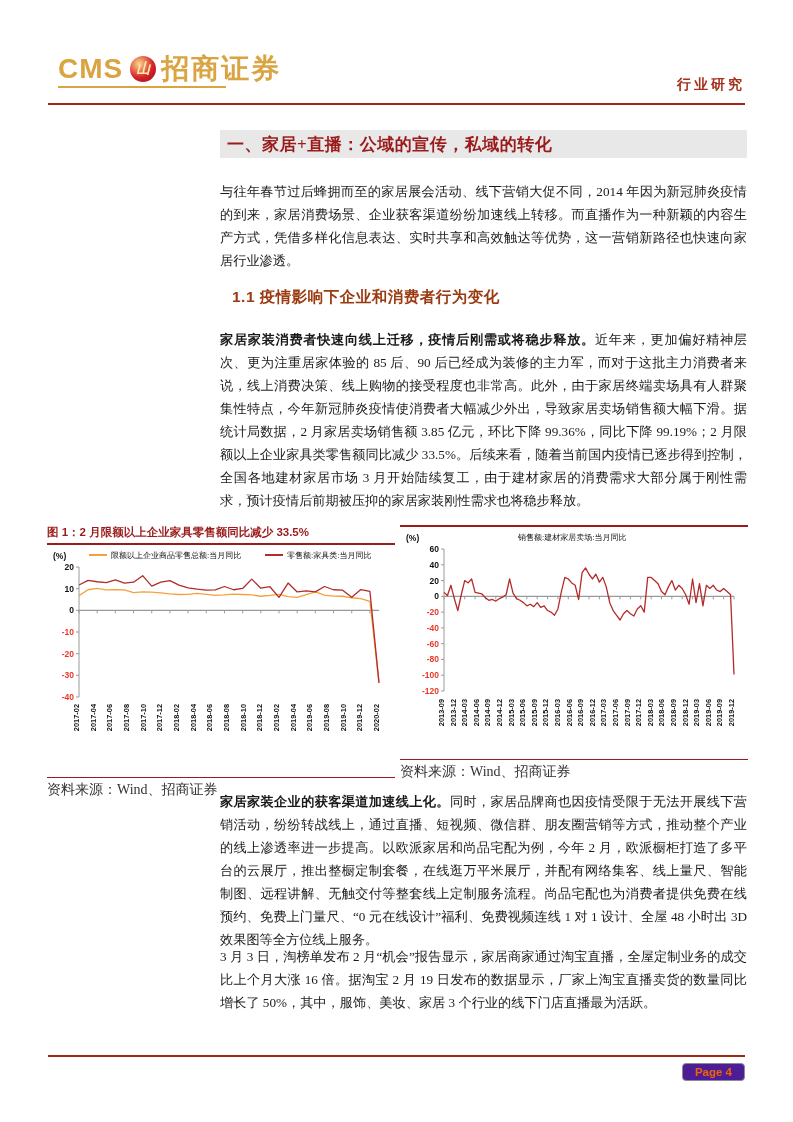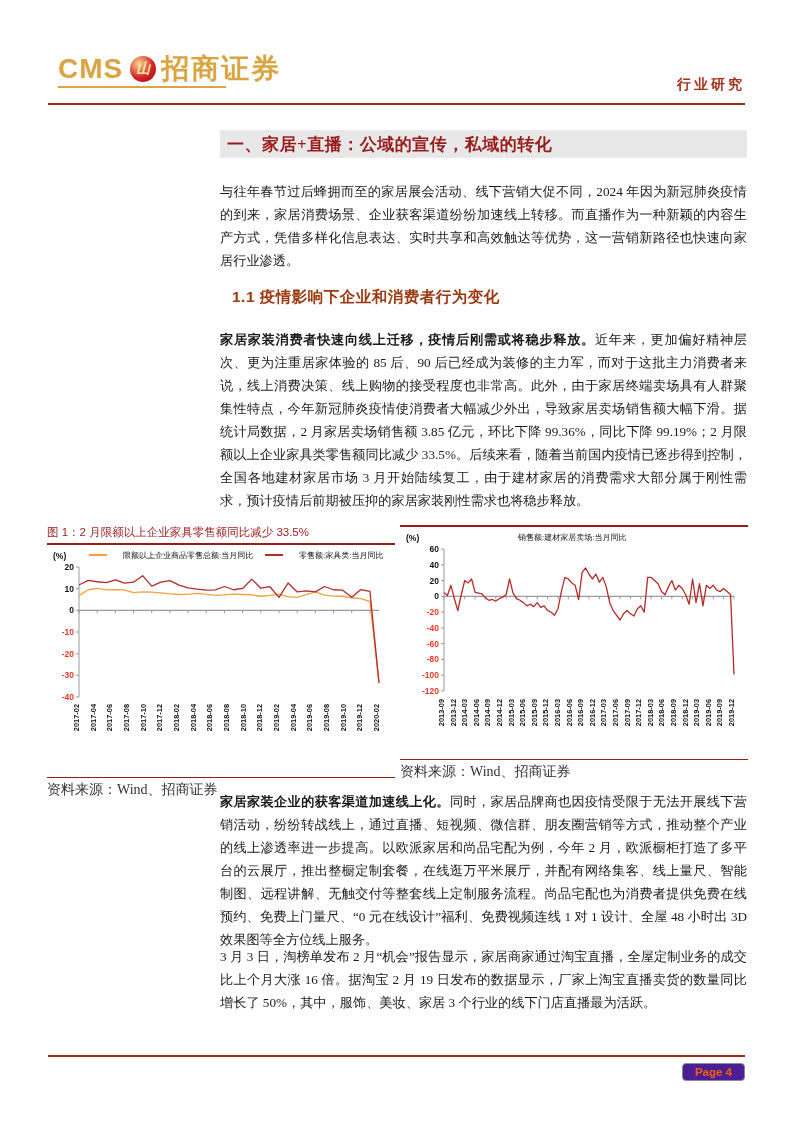--- a/index.html
+++ b/index.html
@@ -135,21 +135,21 @@
   .figure {
     position: absolute;
     top: 525px;
     width: 348px;
   }
   #figure-1 { left: 47px; }
   #figure-2 { left: 400px; }
 
   .fig-title {
     font-family: "Liberation Sans", sans-serif;
-    font-weight: normal;
+    font-weight: bold;
     font-size: 11.5px;
     color: #9b1b1b;
     padding-bottom: 3px;
     letter-spacing: 0px;
     white-space: nowrap;
   }
   .fig-rule-top {
     height: 1.5px; background: #9b1b1b; width: 100%;
   }
   .fig-body {
@@ -171,21 +171,21 @@
     position: absolute;
     font-family: "Liberation Sans", sans-serif;
     font-size: 8.5px;
     font-weight: bold;
     color: #111;
   }
   .legend-row {
     position: absolute;
     display: flex;
     align-items: center;
-    gap: 16px;
+    gap: 4px;
     font-family: "Liberation Sans", sans-serif;
     font-size: 8px;
     color: #111;
     white-space: nowrap;
   }
   .legend-line {
     display: inline-block;
     width: 18px; height: 2px;
   }
   .legend-text-only {
@@ -241,21 +241,21 @@
   </div>
   <div class="logo-underline"></div>
   <div id="header-category">行业研究</div>
   <div id="header-rule"></div>
 </div>
 
 <div id="section-heading">
   <span class="htext">一、家居+直播：公域的宣传，私域的转化</span>
 </div>
 
-<div class="para" id="para-intro">与往年春节过后蜂拥而至的家居展会活动、线下营销大促不同，2024 年因为新冠肺炎疫情的到来，家居消费场景、企业获客渠道纷纷加速线上转移。而直播作为一种新颖的内容生产方式，凭借多样化信息表达、实时共享和高效触达等优势，这一营销新路径也快速向家居行业渗透。</div>
+<div class="para" id="para-intro">与往年春节过后蜂拥而至的家居展会活动、线下营销大促不同，2014 年因为新冠肺炎疫情的到来，家居消费场景、企业获客渠道纷纷加速线上转移。而直播作为一种新颖的内容生产方式，凭借多样化信息表达、实时共享和高效触达等优势，这一营销新路径也快速向家居行业渗透。</div>
 
 <div id="sub-heading">1.1 疫情影响下企业和消费者行为变化</div>
 
 <div class="para" id="para-consumer">
   <span class="lead">家居家装消费者快速向线上迁移，疫情后刚需或将稳步释放。</span><span>近年来，更加偏好精神层次、更为注重居家体验的 85 后、90 后已经成为装修的主力军，而对于这批主力消费者来说，线上消费决策、线上购物的接受程度也非常高。此外，由于家居终端卖场具有人群聚集性特点，今年新冠肺炎疫情使消费者大幅减少外出，导致家居卖场销售额大幅下滑。据统计局数据，2 月家居卖场销售额 3.85 亿元，环比下降 99.36%，同比下降 99.19%；2 月限额以上企业家具类零售额同比减少 33.5%。后续来看，随着当前国内疫情已逐步得到控制，全国各地建材家居市场 3 月开始陆续复工，由于建材家居的消费需求大部分属于刚性需求，预计疫情后前期被压抑的家居家装刚性需求也将稳步释放。</span>
 </div>
 
 <div class="figure" id="figure-1">
   <div class="fig-title">图 1：2 月限额以上企业家具零售额同比减少 33.5%</div>
   <div class="fig-rule-top"></div>

